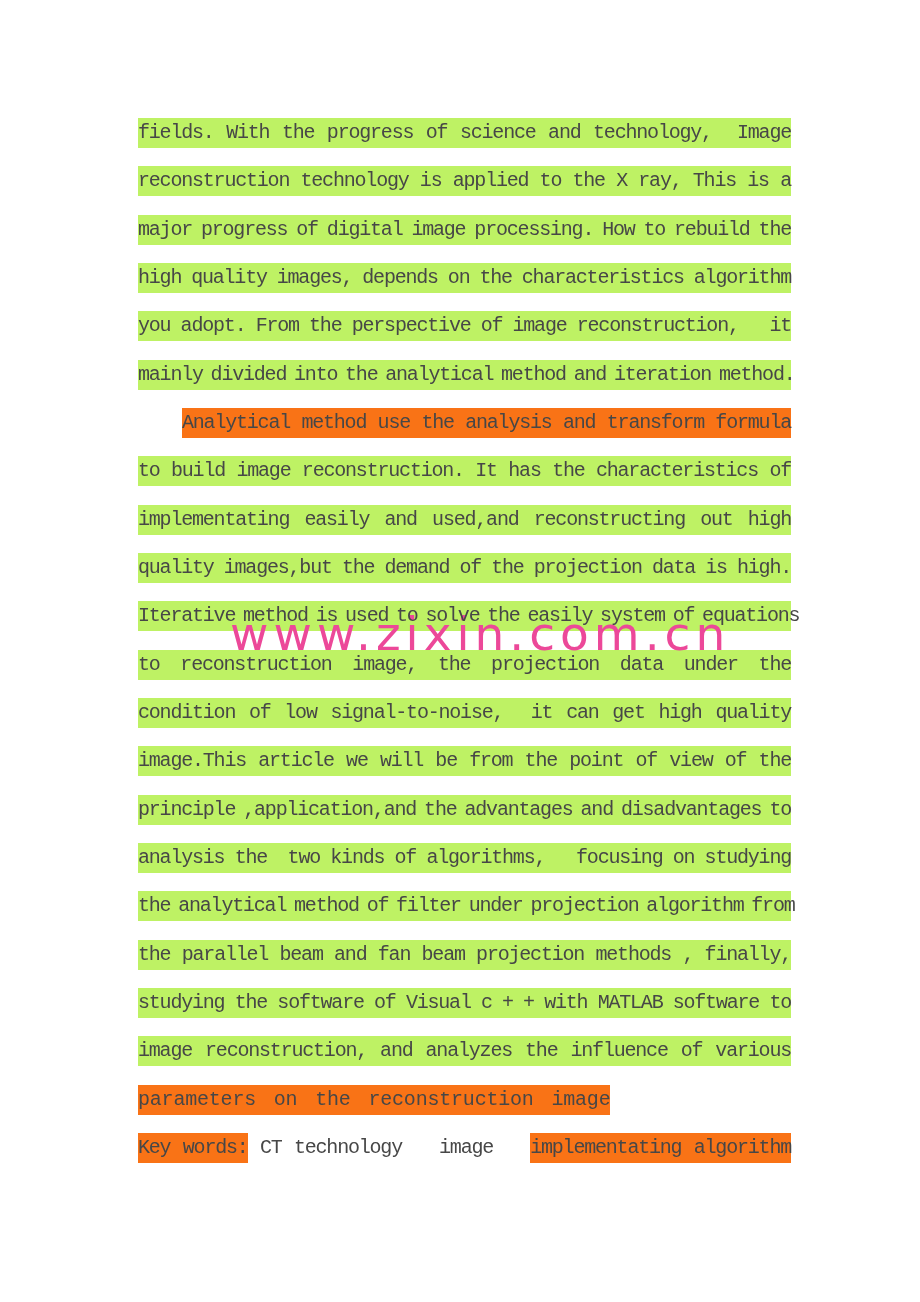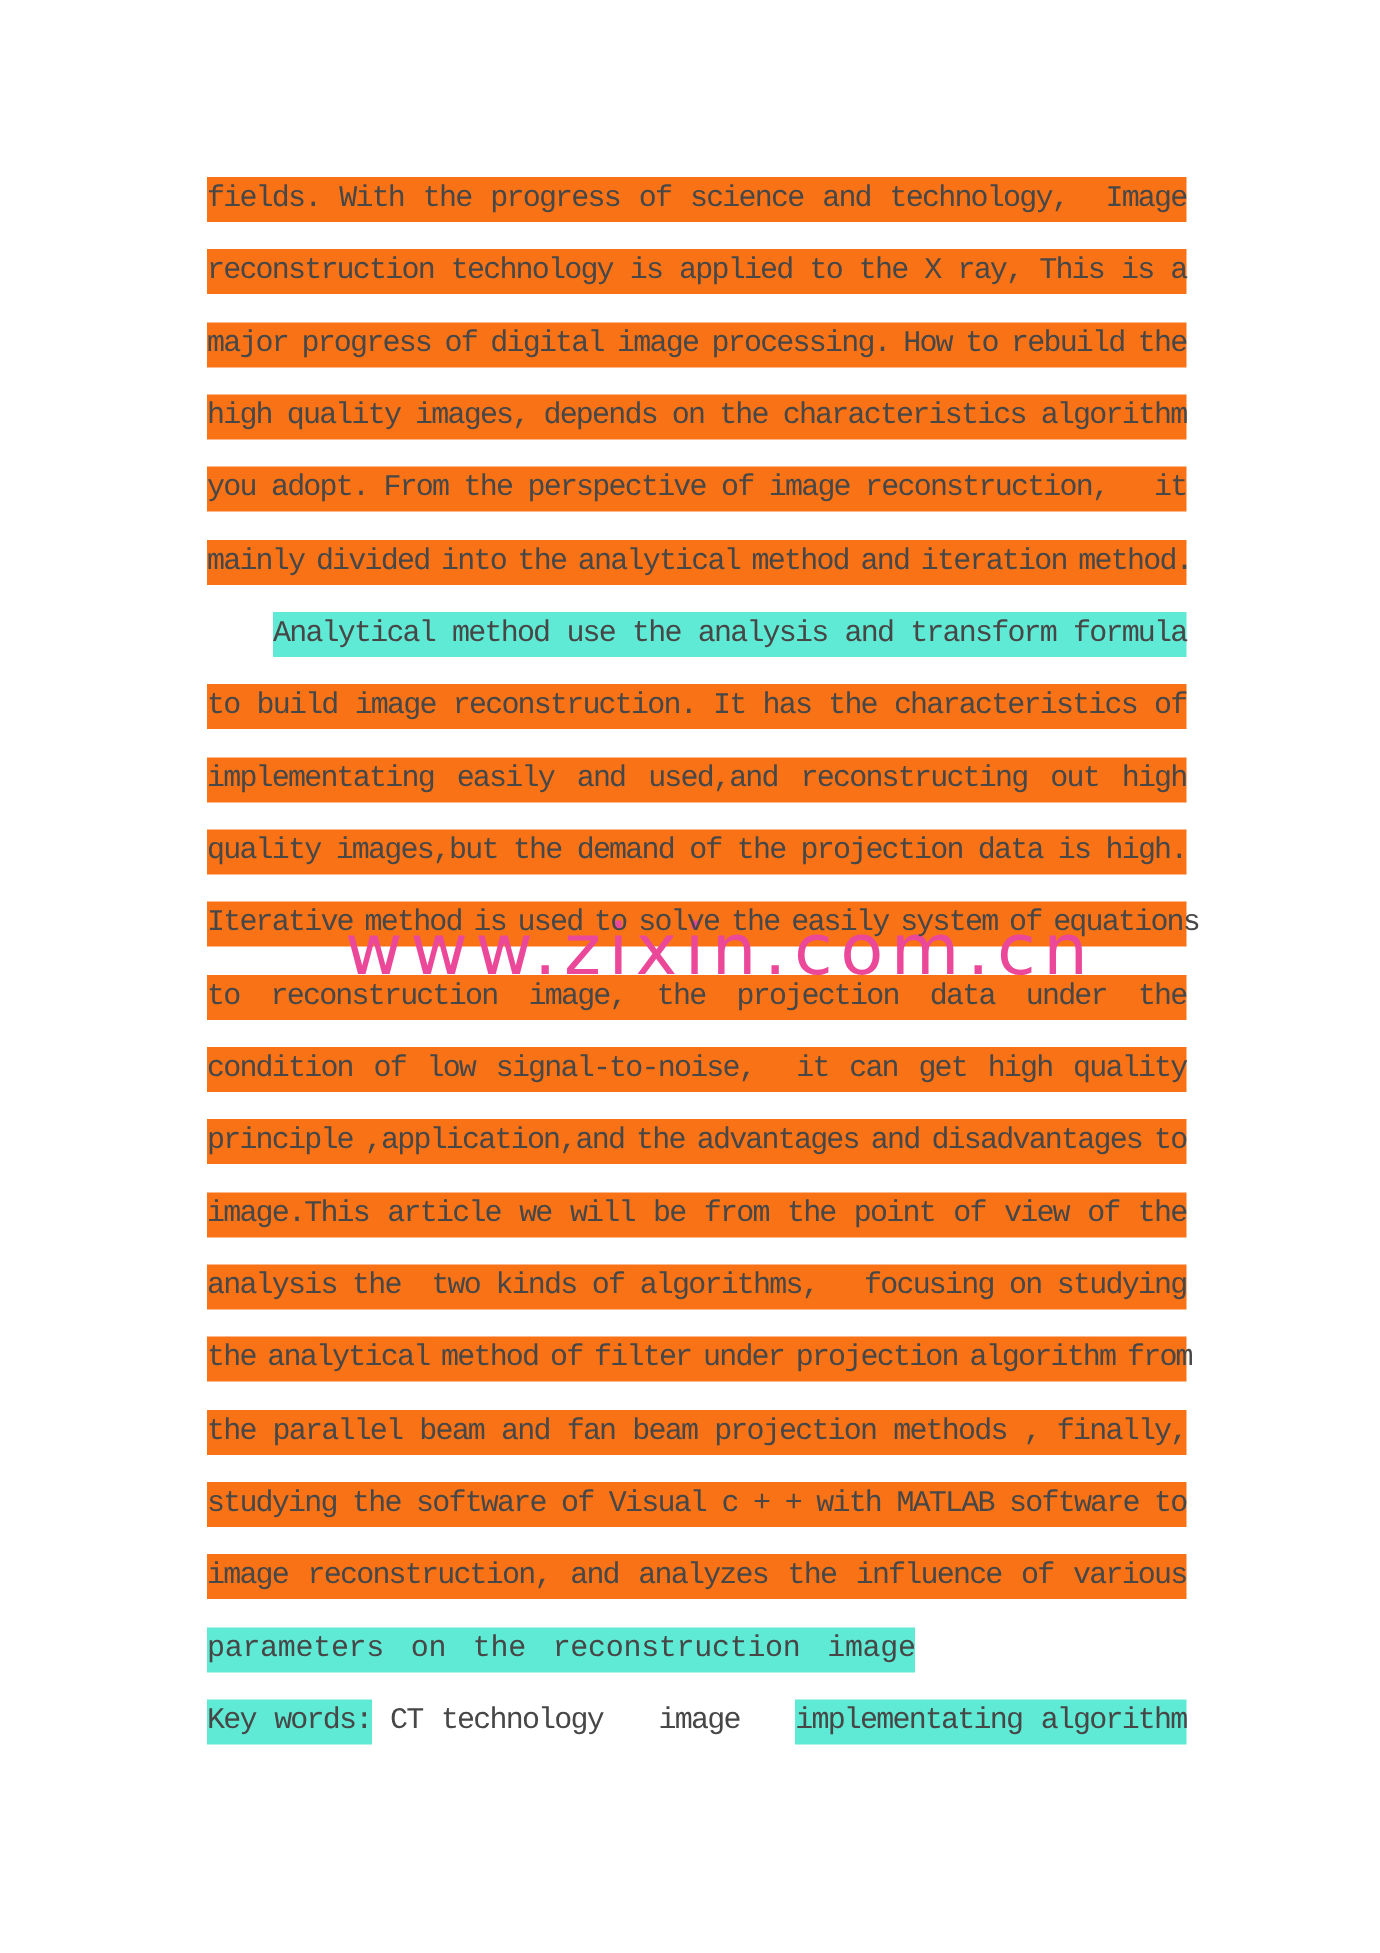--- a/index.html
+++ b/index.html
@@ -27,31 +27,31 @@
     word-spacing: -3px;
     color: #474747;
   }
   .line {
     position: relative;
     height: 30px;
     line-height: 30px;
     margin-bottom: 18.33px;
     text-align: justify;
     text-align-last: justify;
-    background: #f97316;
+    background: #bef264;
     white-space: nowrap;
   }
   .line .txt {
     position: relative;
     z-index: 2;
   }
   
   .line.nobg { background: none; }
   .line.nobg .hl {
-    background: #5eead4;
+    background: #f97316;
     padding: 3px 0 4px 0;
   }
   .line.indent { padding-left: 44px; }
   .line.lastline {
     text-align-last: left;
     letter-spacing: -0.2px;
     word-spacing: 6px;
   }
   .watermark {
     position: absolute;
@@ -77,22 +77,22 @@
     <div class="line"><span class="txt">high quality images, depends on the characteristics algorithm</span></div>
     <div class="line"><span class="txt">you adopt. From the perspective of image reconstruction,&nbsp;&nbsp; it</span></div>
     <div class="line"><span class="txt">mainly divided into the analytical method and iteration method.</span></div>
     <div class="line nobg indent"><span class="txt hl">Analytical method use the analysis and transform formula</span></div>
     <div class="line"><span class="txt">to build image reconstruction. It has the characteristics of</span></div>
     <div class="line"><span class="txt">implementating easily and used,and reconstructing out high</span></div>
     <div class="line"><span class="txt">quality images,but the demand of the projection data is high.</span></div>
     <div class="line"><span class="txt">Iterative method is used to solve the easily system of equations</span></div>
     <div class="line"><span class="txt">to reconstruction image, the projection data under the</span></div>
     <div class="line"><span class="txt">condition of low signal-to-noise,&nbsp; it can get high quality</span></div>
+    <div class="line"><span class="txt">image.This article we will be from the point of view of the</span></div>
     <div class="line"><span class="txt">principle ,application,and the advantages and disadvantages to</span></div>
-    <div class="line"><span class="txt">image.This article we will be from the point of view of the</span></div>
     <div class="line"><span class="txt">analysis the&nbsp; two kinds of algorithms,&nbsp;&nbsp; focusing on studying</span></div>
     <div class="line"><span class="txt">the analytical method of filter under projection algorithm from</span></div>
     <div class="line"><span class="txt">the parallel beam and fan beam projection methods , finally,</span></div>
     <div class="line"><span class="txt">studying the software of Visual c + + with MATLAB software to</span></div>
     <div class="line"><span class="txt">image reconstruction, and analyzes the influence of various</span></div>
     <div class="line nobg lastline"><span class="txt hl">parameters on the reconstruction image</span></div>
     <div class="line nobg"><span class="txt hl">Key words:</span><span class="txt"> CT technology&nbsp;&nbsp; image&nbsp;&nbsp; </span><span class="txt hl">implementating algorithm</span></div>
   </div>
 
   <div class="watermark">www.zixin.com.cn</div>

